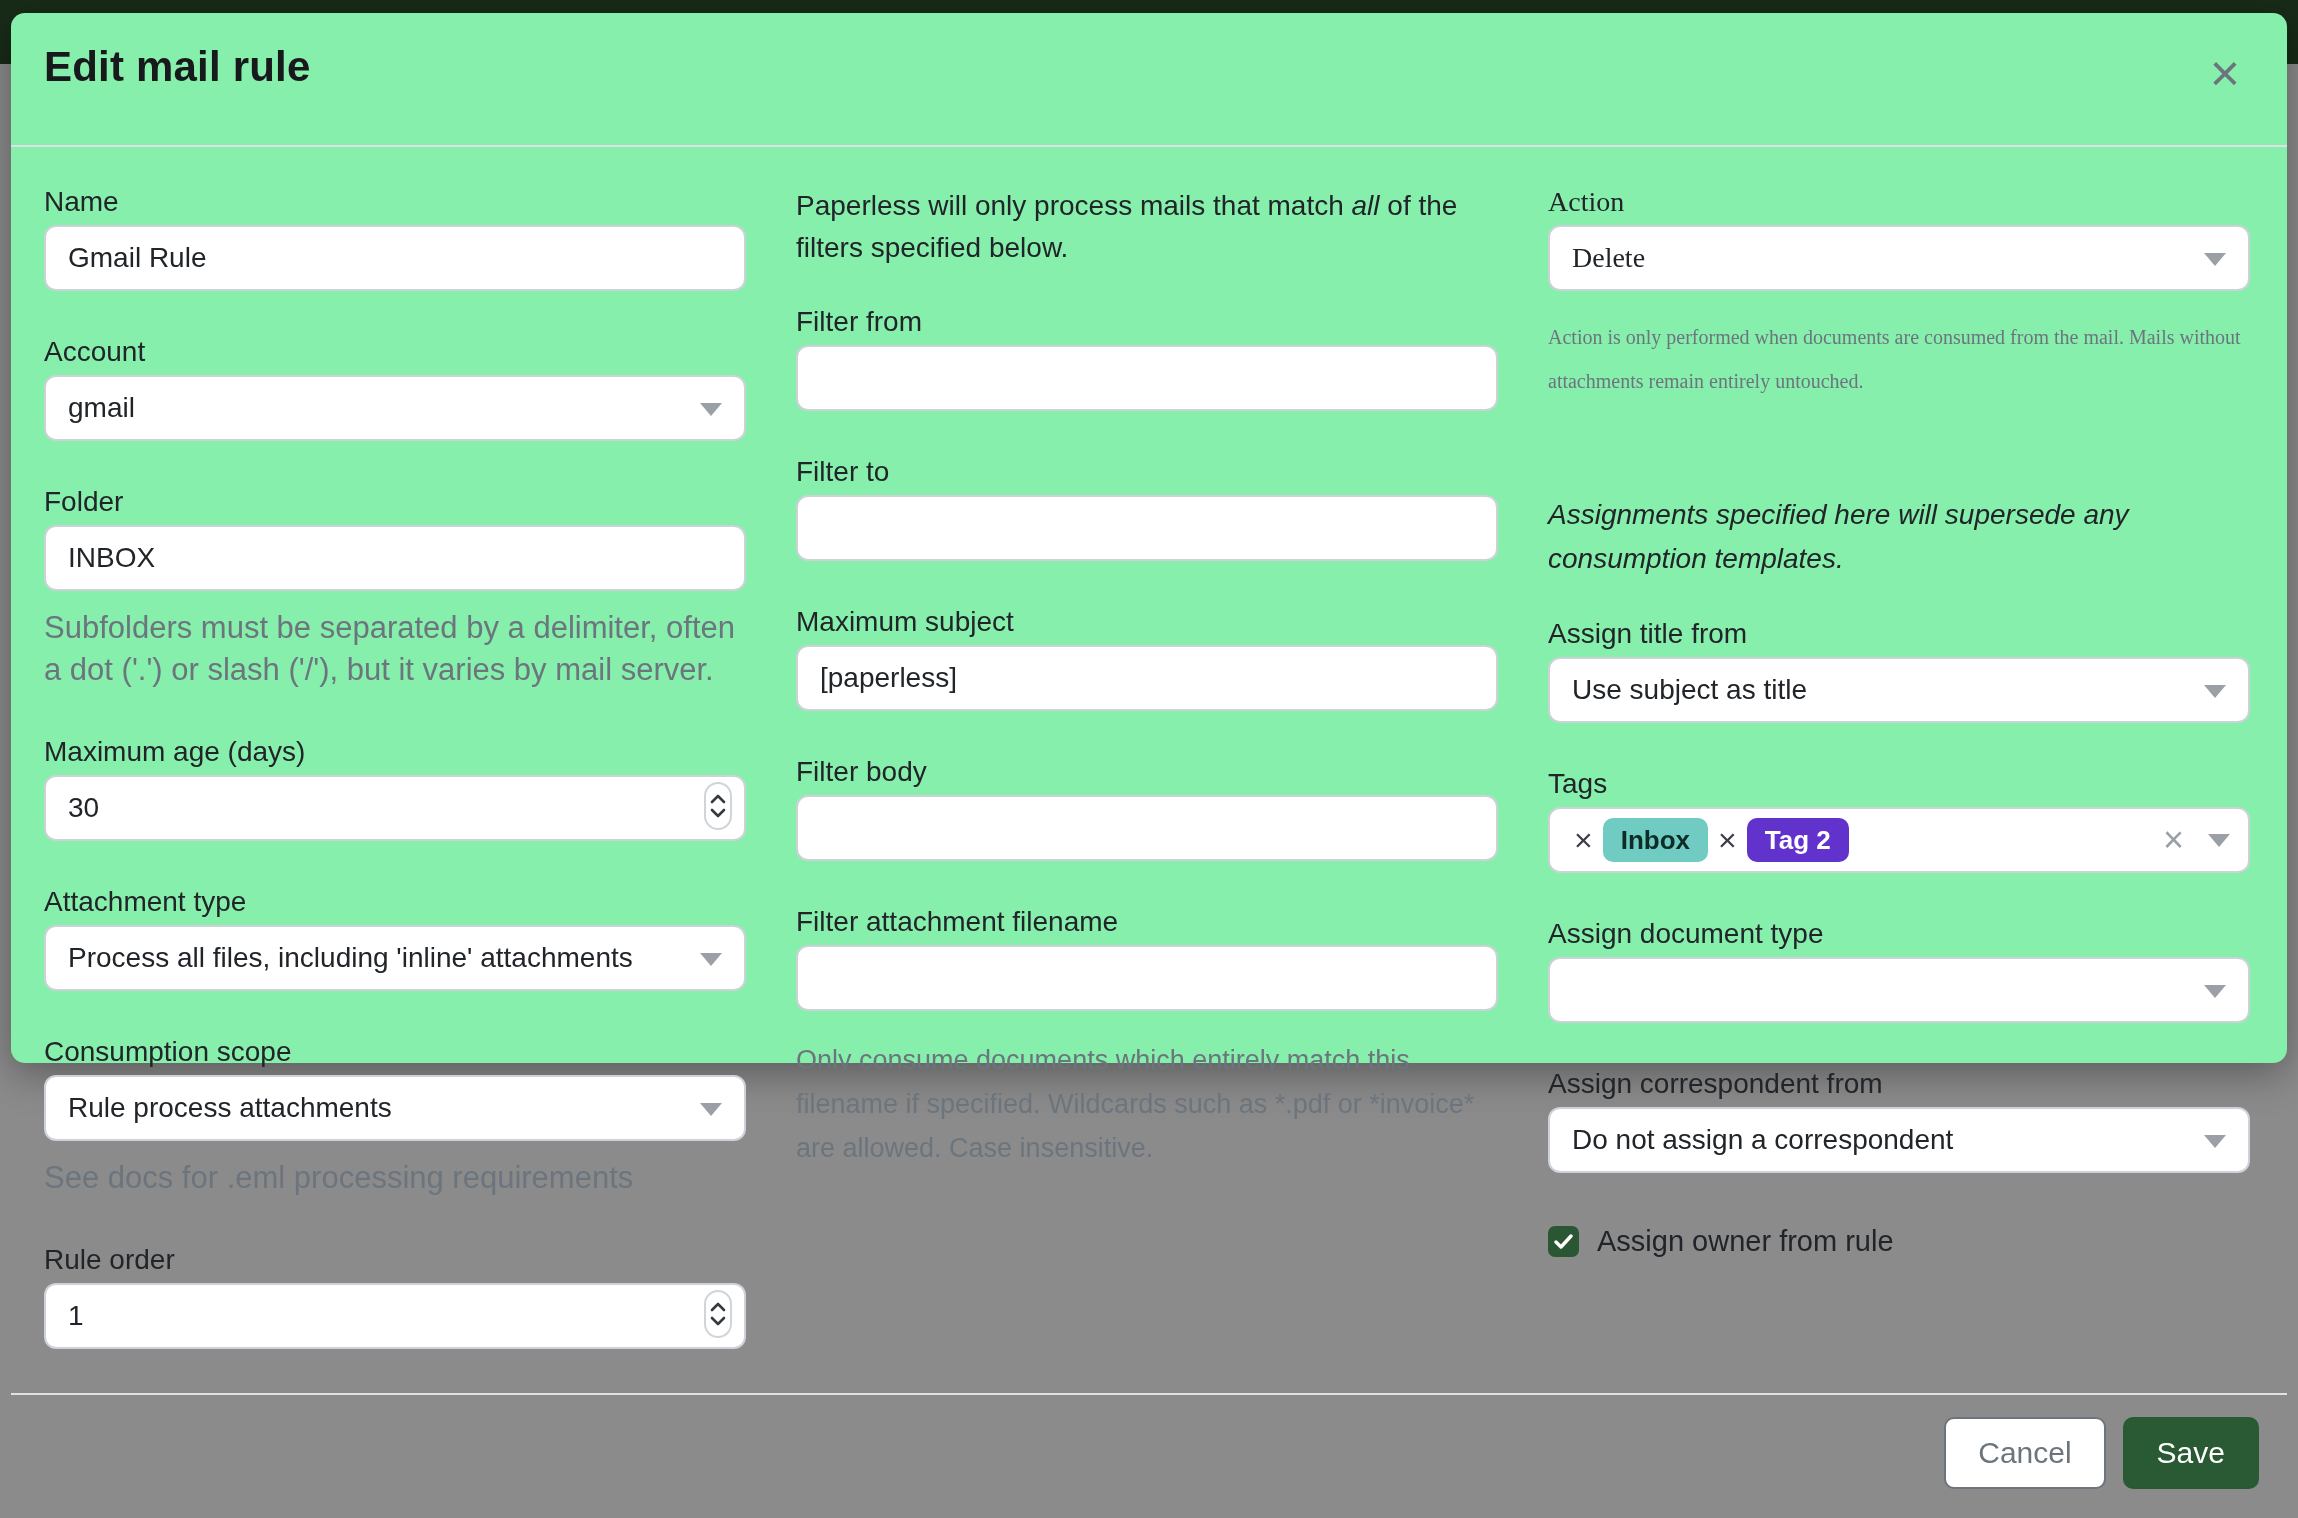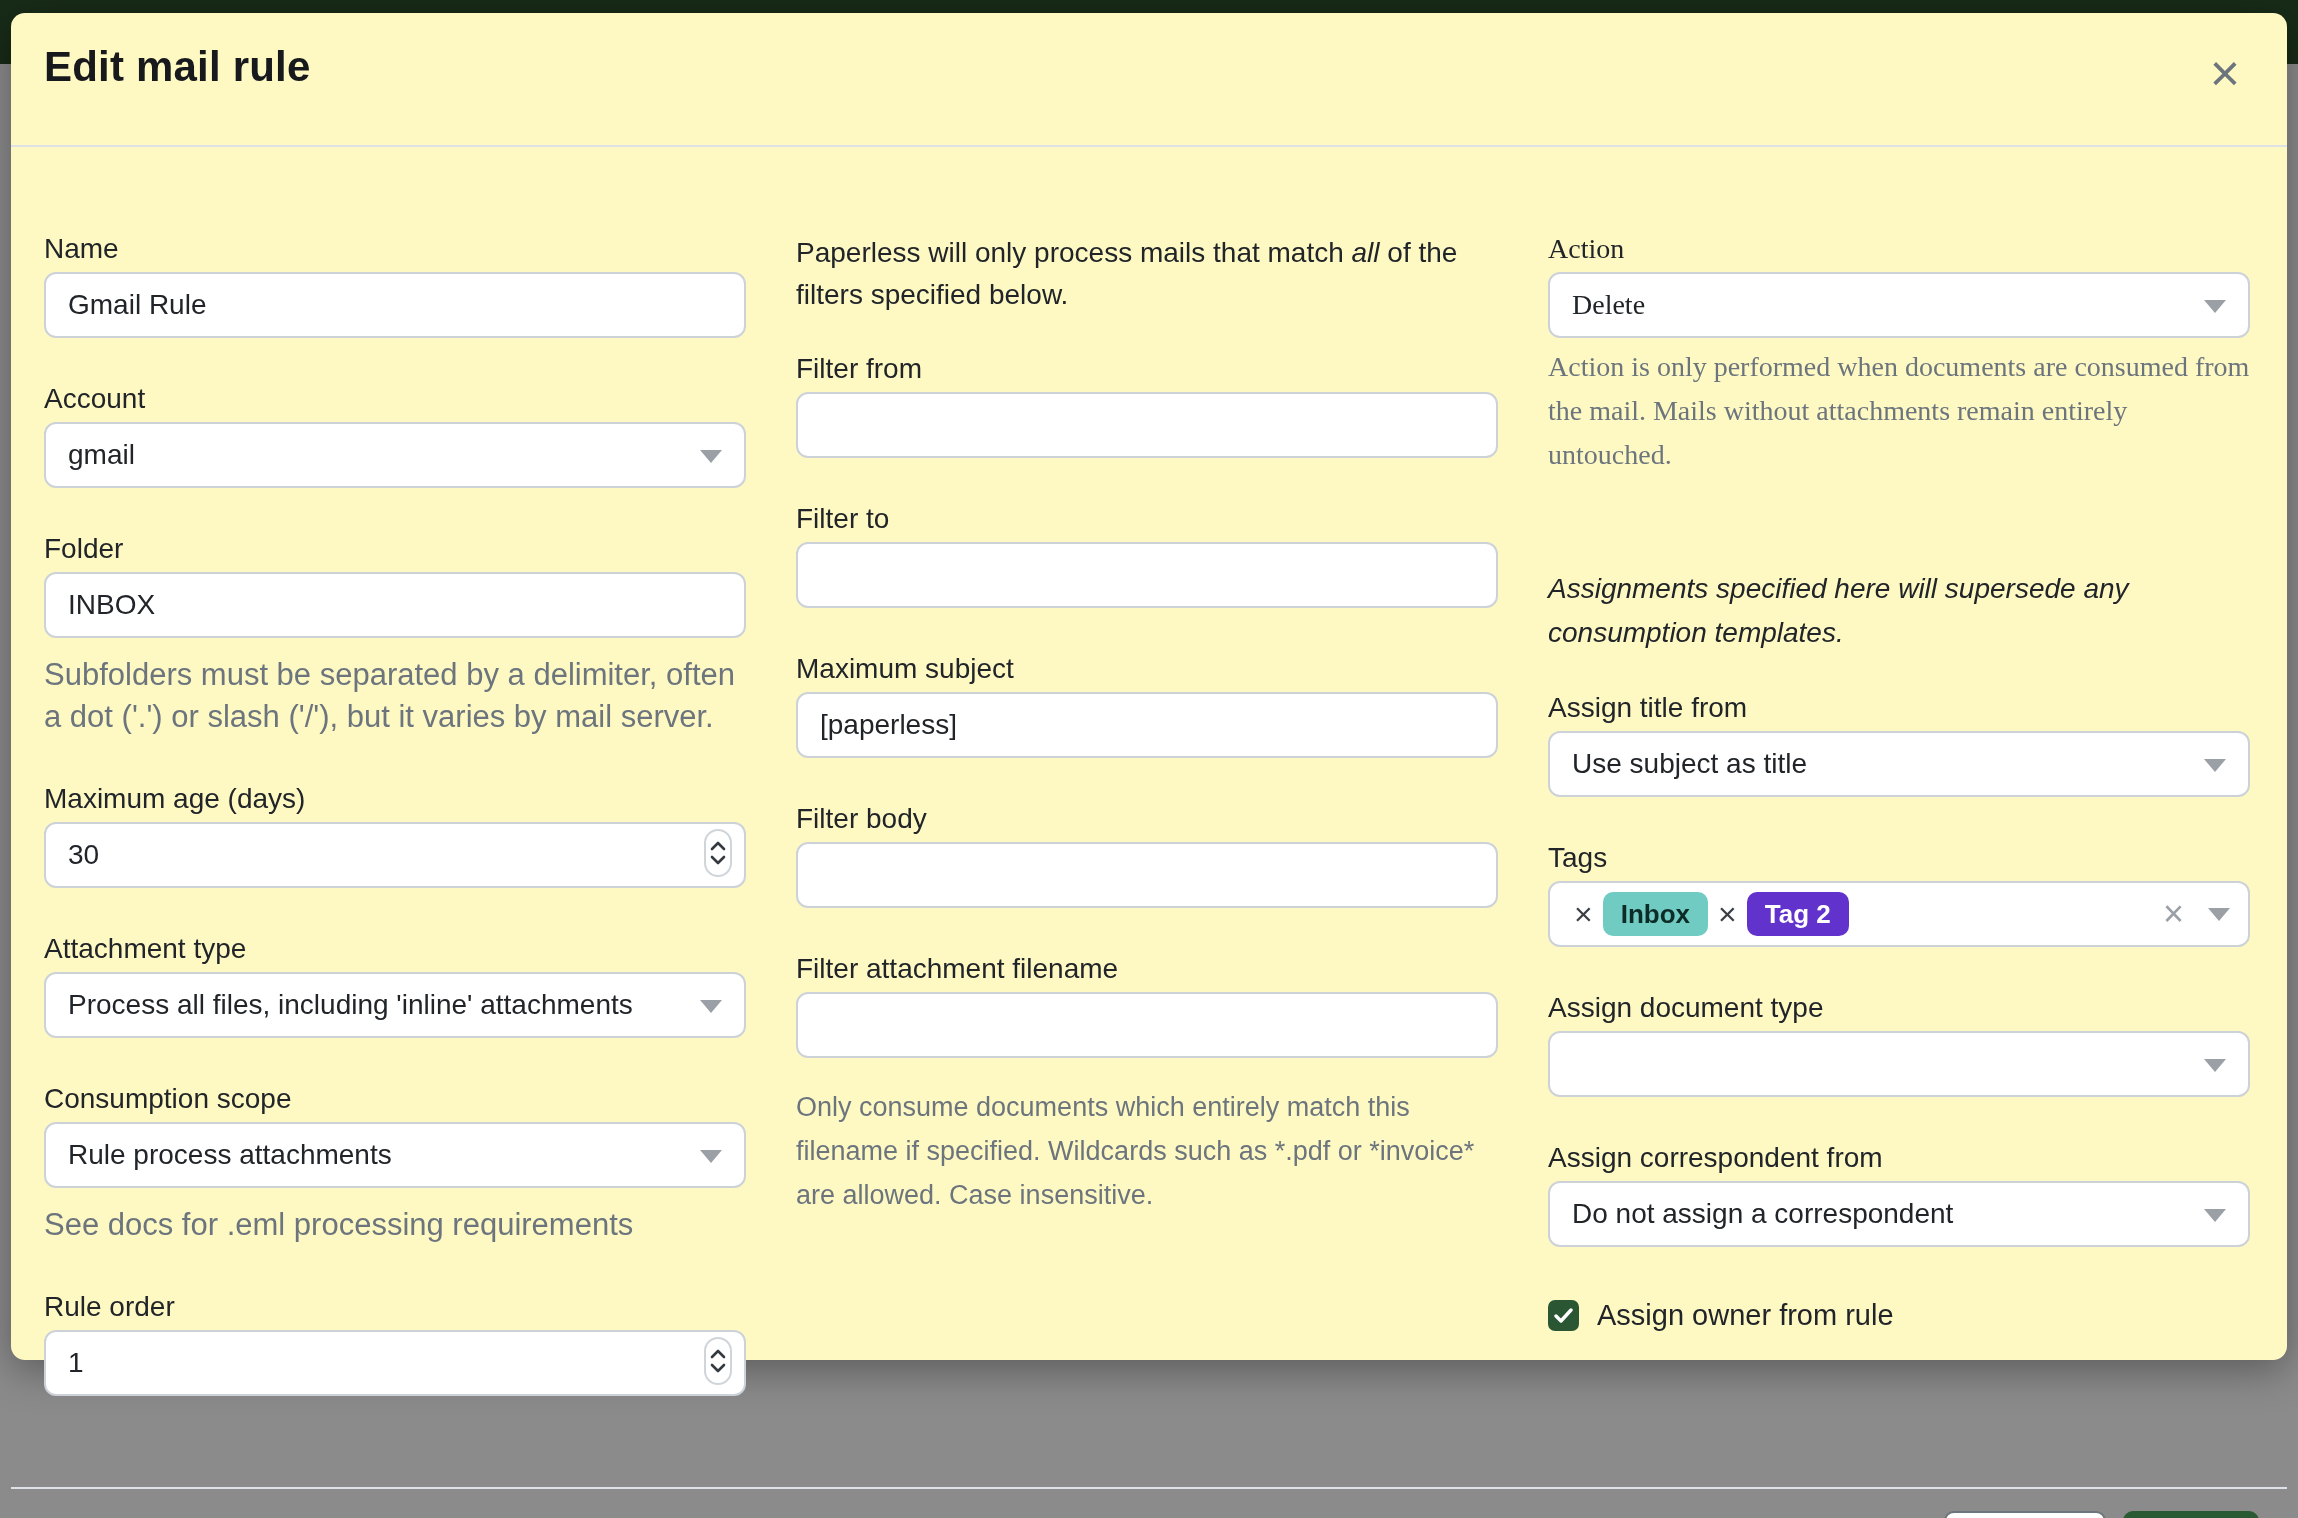--- a/index.html
+++ b/index.html
@@ -8,24 +8,24 @@
     font-family:"Liberation Sans","DejaVu Sans",sans-serif;
     background:#8b8b8b;
     color:#212529;
     position:relative;
   }
   .navbar-strip {
     position:absolute; top:0; left:0; width:2298px; height:64px;
     background:#182b18;
   }
   .modal {
-    position:absolute; left:11px; top:13px; width:2276px; height:1347px;
-    background:#fef9c3; border-radius:14px;
+    position:absolute; left:11px; top:13px; width:2276px; height:1050px;
+    background:#86efac; border-radius:14px;
     box-shadow:0 10px 40px rgba(0,0,0,.35);
-    display:flex; flex-direction:column;gap:47px;
+    display:flex; flex-direction:column;
   }
   
   .modal-header {
     position:relative; height:134px; flex:0 0 134px;
     border-bottom:2px solid #dee2e6;
     padding:30px 33px 0 33px;
   }
   .modal-title { font-size:42px; font-weight:700; letter-spacing:.2px; color:#17191c; }
   .close-btn {
     position:absolute; top:34px; right:36px; width:52px; height:52px;
@@ -58,21 +58,21 @@
     position:absolute; right:14px; top:50%; transform:translateY(-50%);
     width:28px; height:48px; background:#fff;
     border:2px solid #d0d5da; border-radius:14px;
     display:flex; flex-direction:column; align-items:center; justify-content:center; gap:4px;
   }
   .spinner svg { display:block; }
   .help { font-size:31px; line-height:42px; color:#6c757d; margin-top:16px; }
   .intro { font-size:28px; line-height:42px; margin-bottom:36px; color:#212529; }
   .em { font-style:italic; }
   .note { font-size:28px; line-height:44px; font-style:italic; margin:90px 0 36px 0; color:#212529; }
-  .action-help { font-size:28px; line-height:44px; color:#6c757d; margin-top:7px; }
+  .action-help { font-size:20px; line-height:44px; color:#6c757d; margin-top:24px; }
   .fname-help { font-size:27px; line-height:44px; color:#6c757d; margin-top:27px; }
   
   .tags-box { padding:0 14px; }
   .tag-remove {
     font-size:32px; color:#3a4046; padding:0 10px; cursor:pointer; line-height:1;
   }
   .tag-pill {
     height:44px; border-radius:10px; padding:0 18px;
     font-size:26px; font-weight:700; display:flex; align-items:center;
   }

